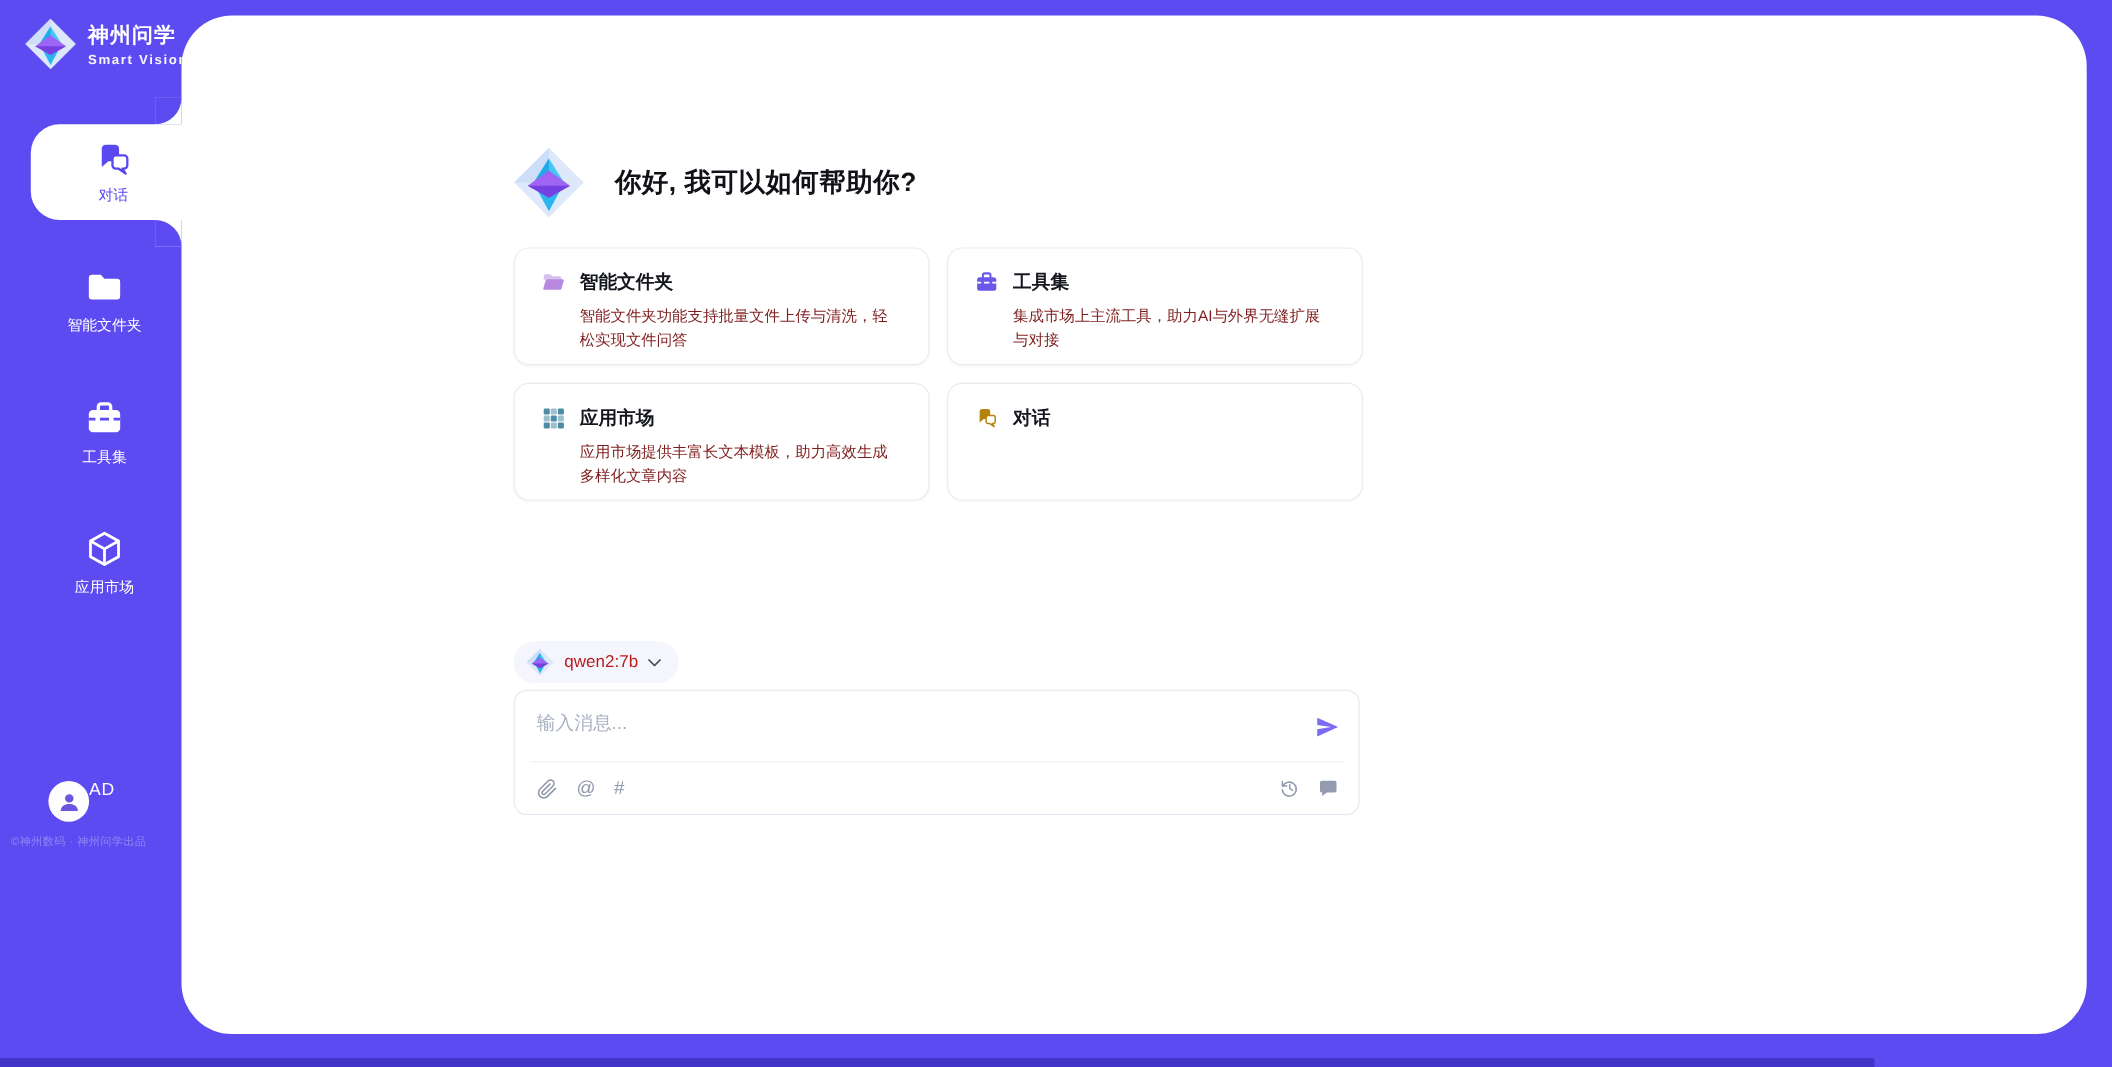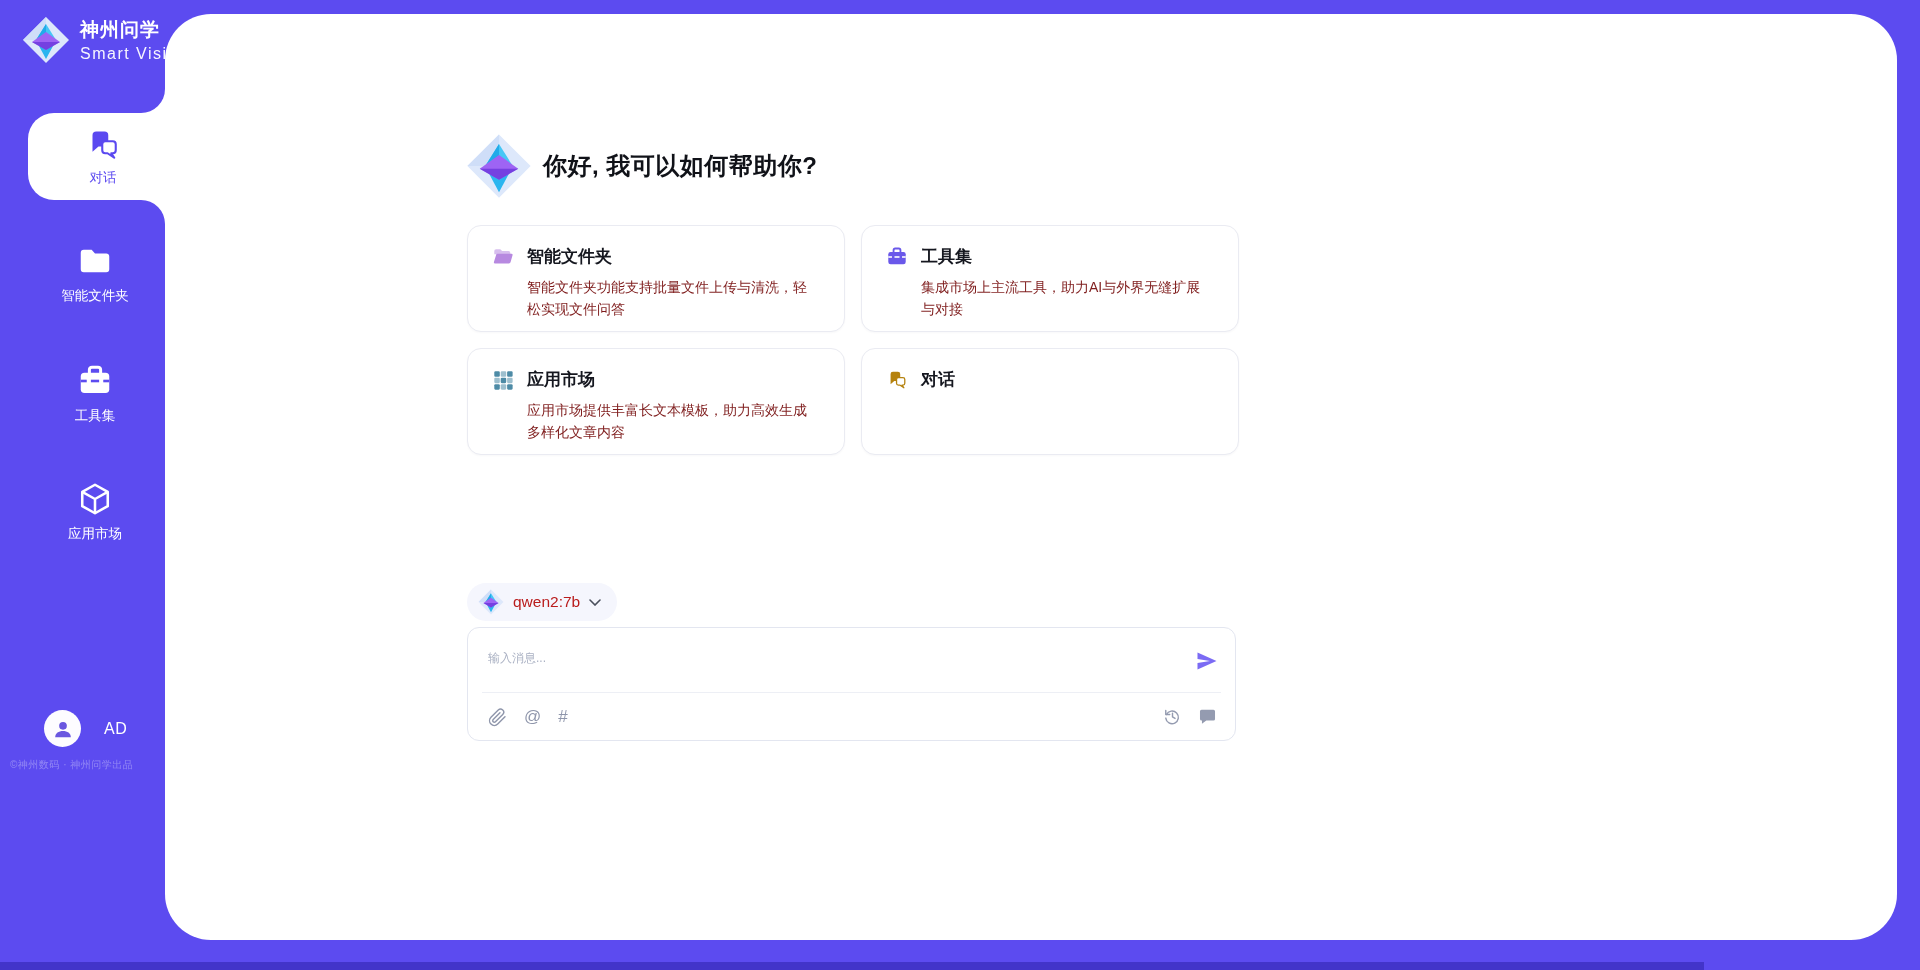--- a/index.html
+++ b/index.html
@@ -13,66 +13,66 @@
   .page{position:relative;width:1704px;height:970px;background:var(--purple);padding-left:16px;}
 
   
   .panel{position:absolute;left:165px;top:14px;width:1732px;height:926px;background:#fff;border-radius:46px;}
 
   .bottom-strip{position:absolute;left:0;right:0;bottom:0;height:8px;background:#4234c9;}
 
   
   .brand{position:absolute;left:22px;top:16px;display:flex;align-items:center;gap:10px;color:#fff;}
   .brand-name{font-size:19px;font-weight:700;letter-spacing:1px;}
-  .brand-sub{font-size:16px;letter-spacing:1.5px;margin-top:2px;opacity:.95;}
+  .brand-sub{font-size:12px;letter-spacing:1.5px;margin-top:2px;opacity:.95;font-weight:bold;}
 
   .nav-item{position:absolute;left:20px;width:150px;display:flex;flex-direction:column;align-items:center;gap:8px;color:#fff;cursor:pointer;}
   .nav-item .nav-label{font-size:13.5px;}
   .nav-icon{width:36px;height:36px;display:block;}
 
   
   .tab{position:absolute;left:28px;top:113px;width:150px;height:87px;background:#fff;border-radius:26px 0 0 26px;cursor:pointer;
        display:flex;flex-direction:column;align-items:center;justify-content:center;gap:6px;color:var(--accent);--hole:#ffffff;}
   .tab .nav-label{font-size:13.5px;font-weight:500;}
   .tab-curve{position:absolute;left:141px;width:24px;height:24px;background:#fff;}
   .tab-curve.top{top:89px;}
   .tab-curve.bottom{top:200px;}
   .tab-curve::after{content:'';position:absolute;inset:0;background:var(--purple);}
   .tab-curve.top::after{border-bottom-right-radius:24px;}
   .tab-curve.bottom::after{border-top-right-radius:24px;}
 
   .sidebar-icon{--hole:#5c4bf0;}
 
-  .user{position:absolute;left:44px;top:710px;display:flex;align-items:center;gap:23px;cursor:pointer;}
+  .user{position:absolute;left:44px;top:710px;display:flex;align-items:flex-start;gap:0;cursor:pointer;}
   .avatar{width:37px;height:37px;border-radius:50%;background:#fdfcff;display:flex;align-items:center;justify-content:center;color:#6a57e0;}
   .user-name{color:#fff;font-size:16px;letter-spacing:.5px;}
   .side-footer{position:absolute;left:10px;top:758px;width:165px;font-size:10px;color:rgba(255,255,255,.32);letter-spacing:.5px;}
 
   
-  .greeting{position:absolute;left:466px;top:133px;display:flex;align-items:center;gap:11px;}
+  .greeting{position:absolute;left:466px;top:133px;display:flex;align-items:center;gap:27px;}
   .greeting h1{font-size:24px;font-weight:700;color:#101218;letter-spacing:.5px;}
 
   
   .card{position:absolute;width:378px;height:107px;background:#fff;border:1px solid #eaebf2;border-radius:14px;padding:19px 24px;cursor:pointer;box-shadow:0 1px 2px rgba(20,20,60,.03);}
   .card-head{display:flex;align-items:center;gap:13px;}
   .card-icon{width:22px;height:22px;flex:0 0 auto;}
   .card-title{font-size:17px;font-weight:700;color:#15171f;}
   .card-desc{margin:8px 0 0 35px;font-size:14px;line-height:1.6;color:#7f1d1d;}
   .card1{left:467px;top:225px;} .card1 .card-icon{color:#b789e0;}
   .card2{left:861px;top:225px;} .card2 .card-icon{color:#6a58ea;}
   .card3{left:467px;top:348px;} .card3 .card-icon{color:#4d8ba6;}
   .card4{left:861px;top:348px;} .card4 .card-icon{color:#b5820e;--hole:#ffffff;}
 
   
   .model-pill{position:absolute;left:467px;top:583px;height:38px;display:flex;align-items:center;gap:9px;padding:0 16px 0 11px;background:#f5f6fd;border-radius:19px;cursor:pointer;border:none;}
   .model-name{font-size:15.5px;color:#b91c1c;}
   .chevron{color:#4a4f5c;display:block;}
 
   .composer{position:absolute;left:467px;top:627px;width:769px;height:114px;border:1.5px solid #e3e6f0;border-radius:12px;background:#fff;}
-  .composer-input{position:absolute;left:20px;top:11px;width:670px;height:38px;border:none;outline:none;font-size:12px;color:#333;background:transparent;font-family:inherit;}
+  .composer-input{position:absolute;left:20px;top:11px;width:670px;height:38px;border:none;outline:none;font-size:17px;color:#333;background:transparent;font-family:inherit;}
   .composer-input::placeholder{color:#aab1c3;}
   .send-btn{position:absolute;right:16px;top:21px;width:24px;height:24px;border:none;background:transparent;cursor:pointer;color:#7b6bf4;padding:0;}
   .composer-divider{position:absolute;left:14px;right:14px;top:64px;height:1px;background:#edeff5;}
   .tools-left{position:absolute;left:20px;top:79px;display:flex;align-items:center;gap:17px;color:#8f96ab;}
   .tools-right{position:absolute;right:18px;top:79px;display:flex;align-items:center;gap:16px;color:#949bb0;}
   .tool-btn{border:none;background:transparent;padding:0;cursor:pointer;color:inherit;display:flex;align-items:center;}
   .tool-sym{font-size:17px;font-weight:500;line-height:20px;}
 </style>
 </head>
 <body>

